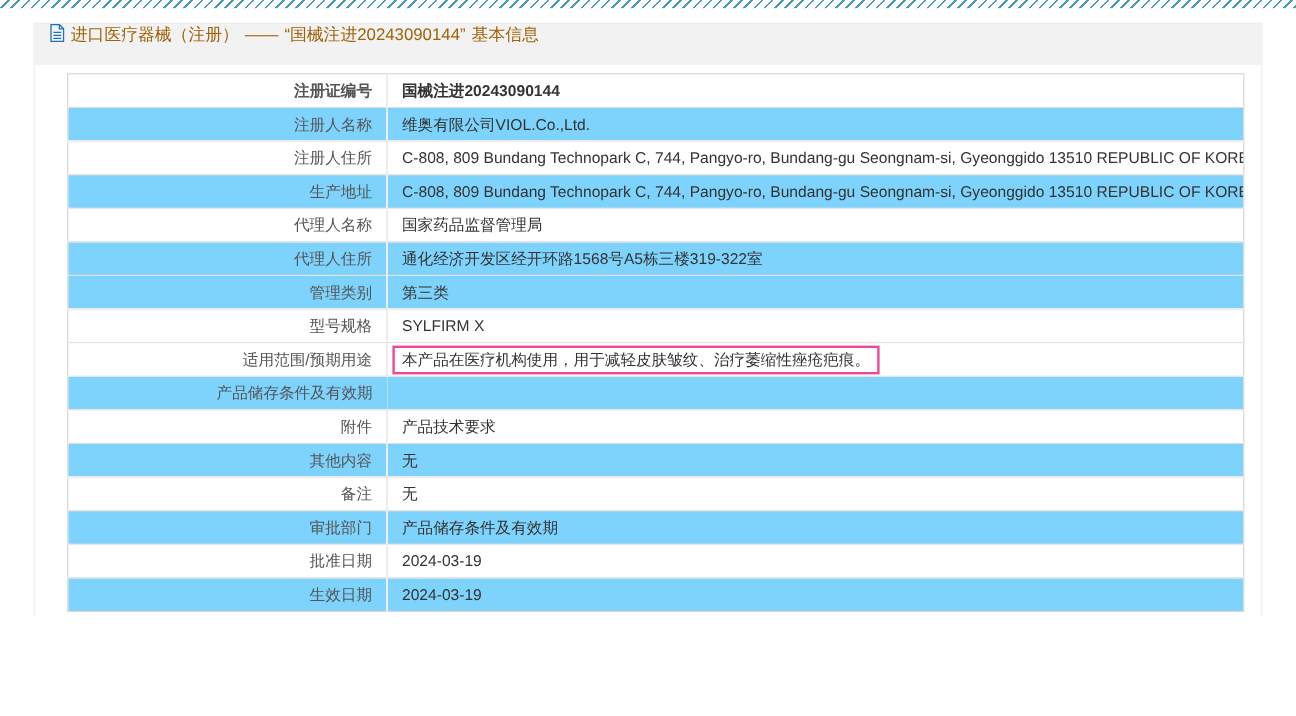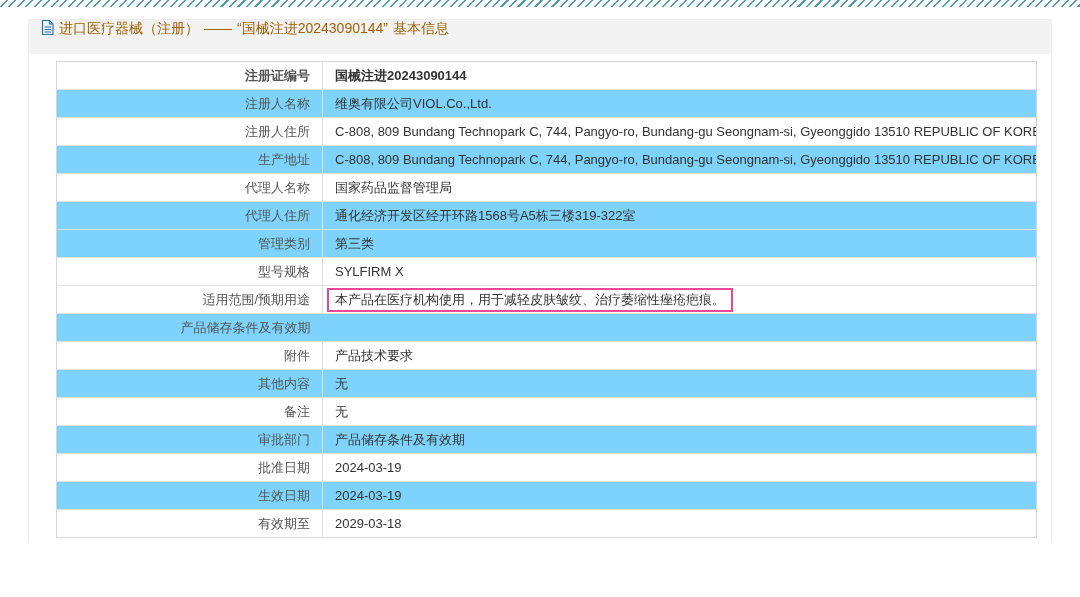--- a/index.html
+++ b/index.html
@@ -154,20 +154,16 @@
             <td class="value">产品储存条件及有效期</td>
           </tr>
           <tr class="odd">
             <td class="label">批准日期</td>
             <td class="value">2024-03-19</td>
           </tr>
           <tr class="even">
             <td class="label">生效日期</td>
             <td class="value">2024-03-19</td>
           </tr>
-          <tr class="odd">
-            <td class="label">有效期至</td>
-            <td class="value">2029-03-18</td>
-          </tr>
         </tbody>
     </table>
   </div>
 </div>
 
 </body></html>

